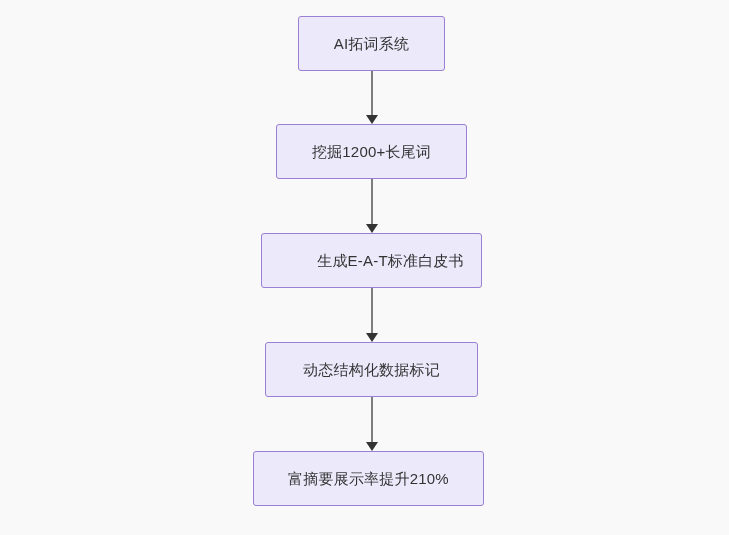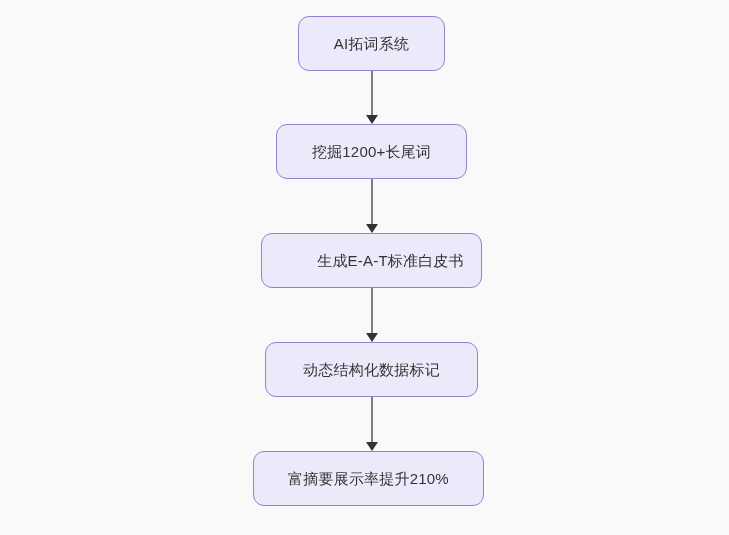--- a/index.html
+++ b/index.html
@@ -17,21 +17,21 @@
     position: relative;
     width: 729px;
     height: 535px;
     background: #f9f9f9;
   }
   .node {
     position: absolute;
     box-sizing: border-box;
     background: #ece9fb;
     border: 1.6px solid #9b7fd4;
-    border-radius: 11px;
+    border-radius: 3px;
     display: flex;
     align-items: center;
     justify-content: center;
     height: 55px;
   }
   .node-label {
     font-size: 15px;
     color: #333333;
     line-height: 1;
     letter-spacing: 0.2px;

